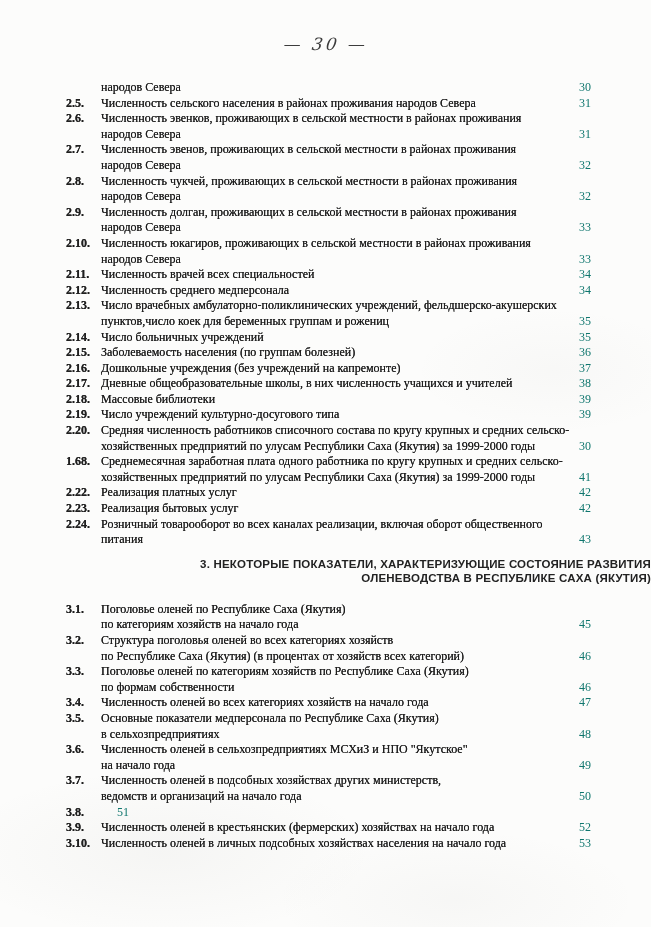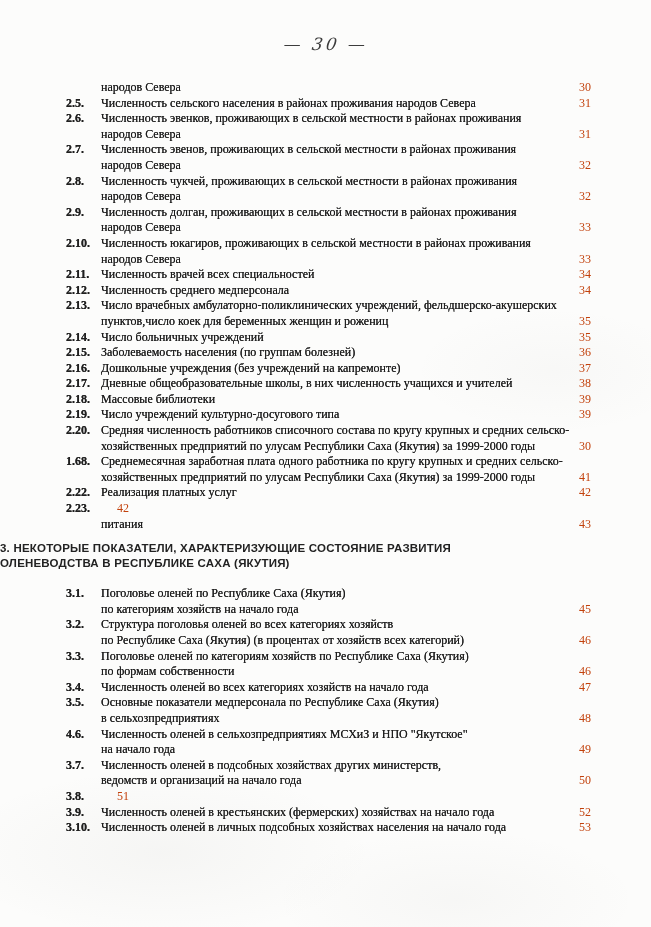--- a/index.html
+++ b/index.html
@@ -54,25 +54,25 @@
   }
   .toc-text {
     flex: 1 1 auto;
     overflow: visible;
     text-shadow: 0 0 0.45px currentColor;
   }
   .toc-page {
     flex: 0 0 28px;
     width: 28px;
     text-align: right;
-    color: #c2410c;
+    color: #0f766e;
   }
   .section-header {
     margin-top: 9px;
-    text-align: left;
+    text-align: right;
     font-family: "Liberation Sans", sans-serif;
     font-weight: bold;
     font-size: 11.5px;
     line-height: 14.5px;
     color: #222;
     letter-spacing: 0.2px;
   }
 </style>
 </head>
 <body>
@@ -168,21 +168,21 @@
       </div>
 
       <div class="toc-row">
         <div class="toc-num">2.13.</div>
         <div class="toc-text">Число врачебных амбулаторно-поликлинических учреждений, фельдшерско-акушерских</div>
         <div class="toc-page"></div>
       </div>
 
       <div class="toc-row">
         <div class="toc-num"></div>
-        <div class="toc-text">пунктов,число коек для беременных женщин и рожениц</div>
+        <div class="toc-text">пунктов,число коек для беременных группам и рожениц</div>
         <div class="toc-page">35</div>
       </div>
 
       <div class="toc-row">
         <div class="toc-num">2.14.</div>
         <div class="toc-text">Число больничных учреждений</div>
         <div class="toc-page">35</div>
       </div>
 
       <div class="toc-row">
@@ -240,23 +240,29 @@
       </div>
 
       <div class="toc-row">
         <div class="toc-num">2.22.</div>
         <div class="toc-text">Реализация платных услуг</div>
         <div class="toc-page">42</div>
       </div>
 
       <div class="toc-row">
         <div class="toc-num">2.23.</div>
+        <div class="toc-text">Реализация бытовых услуг</div>
         <div class="toc-page">42</div>
       </div>
 
+      <div class="toc-row">
+        <div class="toc-num">2.24.</div>
+        <div class="toc-text">Розничный товарооборот во всех каналах реализации, включая оборот общественного</div>
+        <div class="toc-page"></div>
+      </div>
 
       <div class="toc-row">
         <div class="toc-num"></div>
         <div class="toc-text">питания</div>
         <div class="toc-page">43</div>
       </div>
     </div>
 
   <div class="section-header">
     <div>3. НЕКОТОРЫЕ ПОКАЗАТЕЛИ, ХАРАКТЕРИЗУЮЩИЕ СОСТОЯНИЕ РАЗВИТИЯ</div>
@@ -313,21 +319,21 @@
         <div class="toc-page"></div>
       </div>
 
       <div class="toc-row">
         <div class="toc-num"></div>
         <div class="toc-text">в сельхозпредприятиях</div>
         <div class="toc-page">48</div>
       </div>
 
       <div class="toc-row">
-        <div class="toc-num">4.6.</div>
+        <div class="toc-num">3.6.</div>
         <div class="toc-text">Численность оленей в сельхозпредприятиях МСХиЗ и НПО "Якутское"</div>
         <div class="toc-page"></div>
       </div>
 
       <div class="toc-row">
         <div class="toc-num"></div>
         <div class="toc-text">на начало года</div>
         <div class="toc-page">49</div>
       </div>
 

